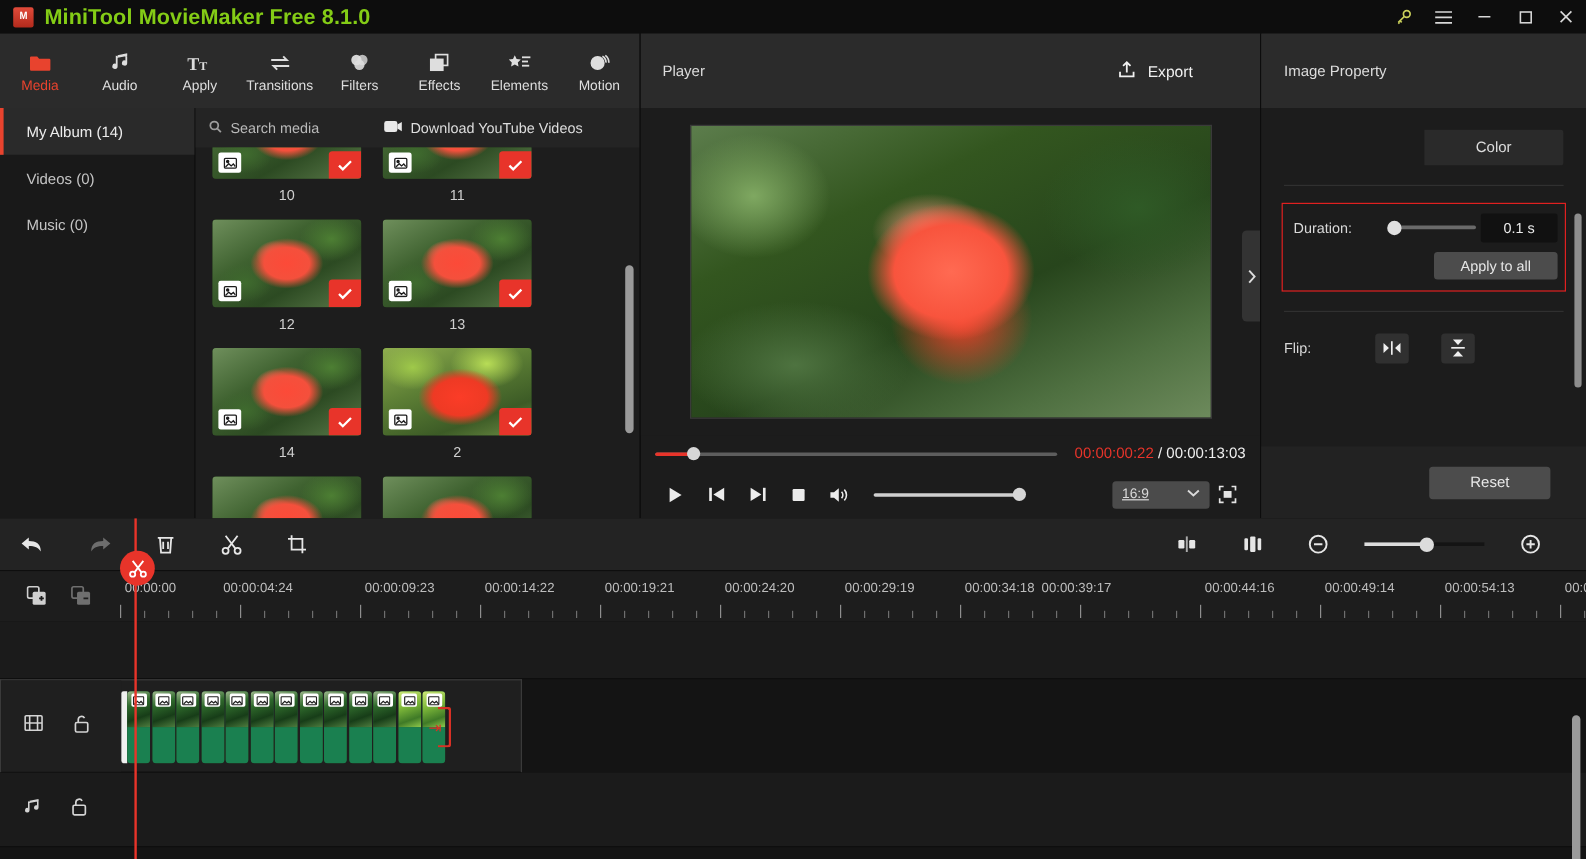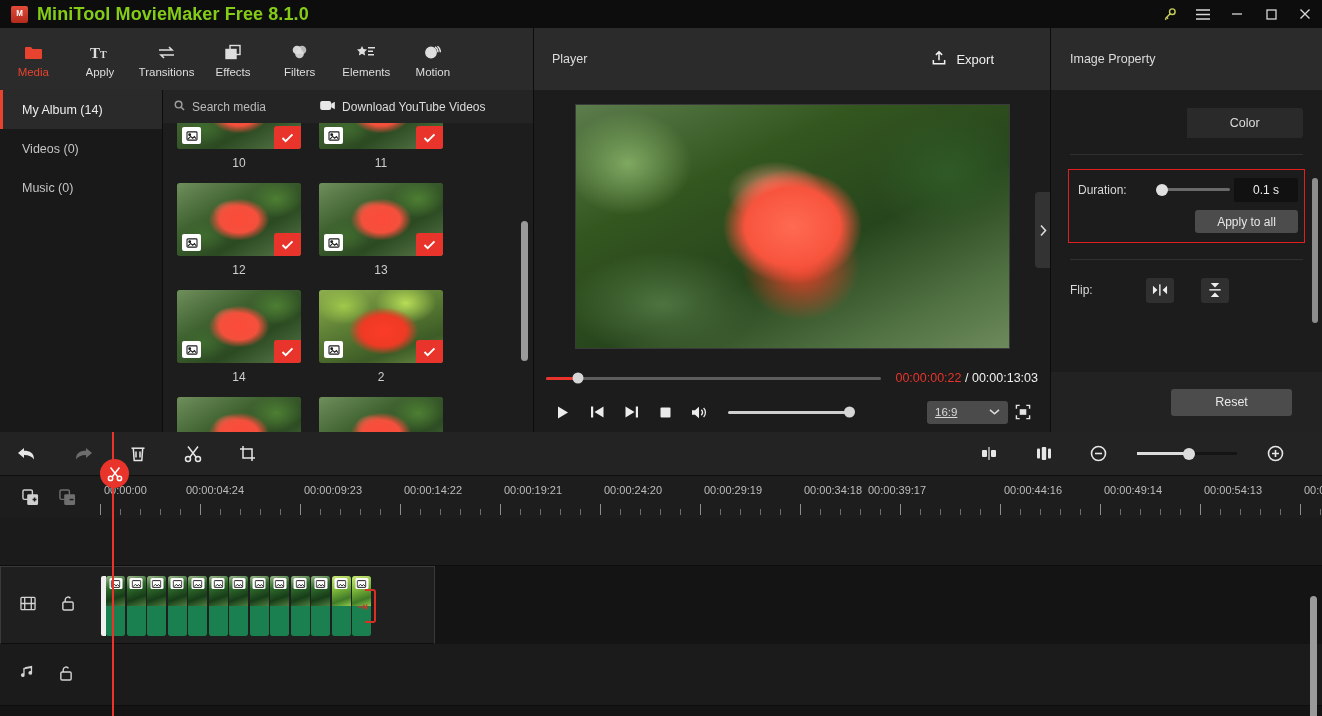--- a/index.html
+++ b/index.html
@@ -183,21 +183,21 @@
     margin-top: 8px; margin-left: auto; width: 103px; height: 23px; background: #4c4c4c; border-radius: 3px;
     display: flex; align-items: center; justify-content: center; font-size: 12px; color: #e6e6e6; cursor: pointer;
   }
   .flipbtn {
     width: 28px; height: 25px; background: #303030; border-radius: 3px;
     display: flex; align-items: center; justify-content: center; color: #eee; cursor: pointer;
   }
   .p-scroll { position: absolute; right: 4px; top: 150px; width: 6px; height: 145px; background: #8d8d8d; border-radius: 3px; cursor: pointer; }
   .resetbar { position: absolute; left: 0; bottom: 0; width: 271px; height: 60px; background: #222; display: flex; align-items: center; }
   .resetbtn {
-    margin-left: auto; margin-right: 30px; width: 121px; height: 27px; background: #4c4c4c; border-radius: 3px;
+    margin-left: auto; margin-right: 30px; width: 101px; height: 27px; background: #4c4c4c; border-radius: 3px;
     display: flex; align-items: center; justify-content: center; font-size: 12.5px; color: #e8e8e8; cursor: pointer;
   }
 
   
   .tl { position: absolute; left: 0; top: 432px; width: 1322px; height: 284px; background: #141414; }
   .tl-toolbar { height: 44px; background: #232323; display: flex; align-items: center; border-bottom: 1px solid #0e0e0e; }
   .tl-ic { width: 55px; height: 44px; display: flex; align-items: center; justify-content: center; color: #e6e6e6; cursor: pointer; }
   .tl-ic.dim { color: #6d6d6d; }
   .tl-right { margin-left: auto; display: flex; align-items: center; padding-right: 19px; gap: 0; }
   .zoomslider { position: relative; width: 100px; height: 3px; background: #141414; margin: 0 11px; cursor: pointer; }
@@ -299,53 +299,61 @@
     <div class="tool active">
       <div class="ic">
         <svg width="19" height="16" viewBox="0 0 19 16" fill="currentColor">
             <path d="M1 3a1 1 0 011-1h5l1.6 2H17a1 1 0 011 1v8a1 1 0 01-1 1H2a1 1 0 01-1-1z"></path>
           </svg>
       </div>
       <div class="lbl">Media</div>
     </div>
     <div class="tool">
       <div class="ic">
+        <svg width="18" height="18" viewBox="0 0 18 18" fill="currentColor">
+            <path d="M7 3l8-1.6v2.2L7 5.2zM7 4v8.3a2.2 2.2 0 11-1.5-2.1V3.2zM15 2.3v7.2a2.2 2.2 0 11-1.5-2.1V2.6z"></path>
+          </svg>
+      </div>
+      <div class="lbl">Audio</div>
+    </div>
+    <div class="tool">
+      <div class="ic">
         <svg width="20" height="17" viewBox="0 0 20 17" fill="currentColor">
             <text x="0" y="14" font-size="15" font-family="Liberation Serif, serif" font-weight="bold">T</text>
             <text x="10" y="14" font-size="10" font-family="Liberation Serif, serif" font-weight="bold">T</text>
           </svg>
       </div>
       <div class="lbl">Apply</div>
     </div>
     <div class="tool">
       <div class="ic">
         <svg width="19" height="17" viewBox="0 0 19 17" stroke="currentColor" stroke-width="1.6" fill="none">
             <path d="M2 6h13l-3-3M17 11H4l3 3"></path>
           </svg>
       </div>
       <div class="lbl">Transitions</div>
-    </div>
-    <div class="tool">
-      <div class="ic">
-        <svg width="18" height="17" viewBox="0 0 18 17" fill="none" stroke="currentColor" stroke-width="1.4">
-            <rect x="6" y="1.5" width="10" height="9"></rect>
-            <rect x="2" y="5.5" width="10" height="9" fill="currentColor"></rect>
-          </svg>
-      </div>
-      <div class="lbl">Effects</div>
     </div>
     <div class="tool">
       <div class="ic">
         <svg width="19" height="17" viewBox="0 0 19 17" fill="currentColor">
             <circle cx="7" cy="6" r="4.3" opacity=".95"></circle>
             <circle cx="12" cy="6" r="4.3" opacity=".8"></circle>
             <circle cx="9.5" cy="10" r="4.3" opacity=".9"></circle>
           </svg>
       </div>
       <div class="lbl">Filters</div>
+    </div>
+    <div class="tool">
+      <div class="ic">
+        <svg width="18" height="17" viewBox="0 0 18 17" fill="none" stroke="currentColor" stroke-width="1.4">
+            <rect x="6" y="1.5" width="10" height="9"></rect>
+            <rect x="2" y="5.5" width="10" height="9" fill="currentColor"></rect>
+          </svg>
+      </div>
+      <div class="lbl">Effects</div>
     </div>
     <div class="tool">
       <div class="ic">
         <svg width="20" height="17" viewBox="0 0 20 17" fill="currentColor">
             <path d="M6 2l1.5 3.1L11 5.6 8.5 8l.6 3.4L6 9.8 2.9 11.4 3.5 8 1 5.6l3.5-.5z"></path>
             <rect x="12" y="3" width="7" height="1.5"></rect>
             <rect x="12" y="6.5" width="5" height="1.5"></rect>
             <rect x="12" y="10" width="6" height="1.5"></rect>
           </svg>
       </div>

